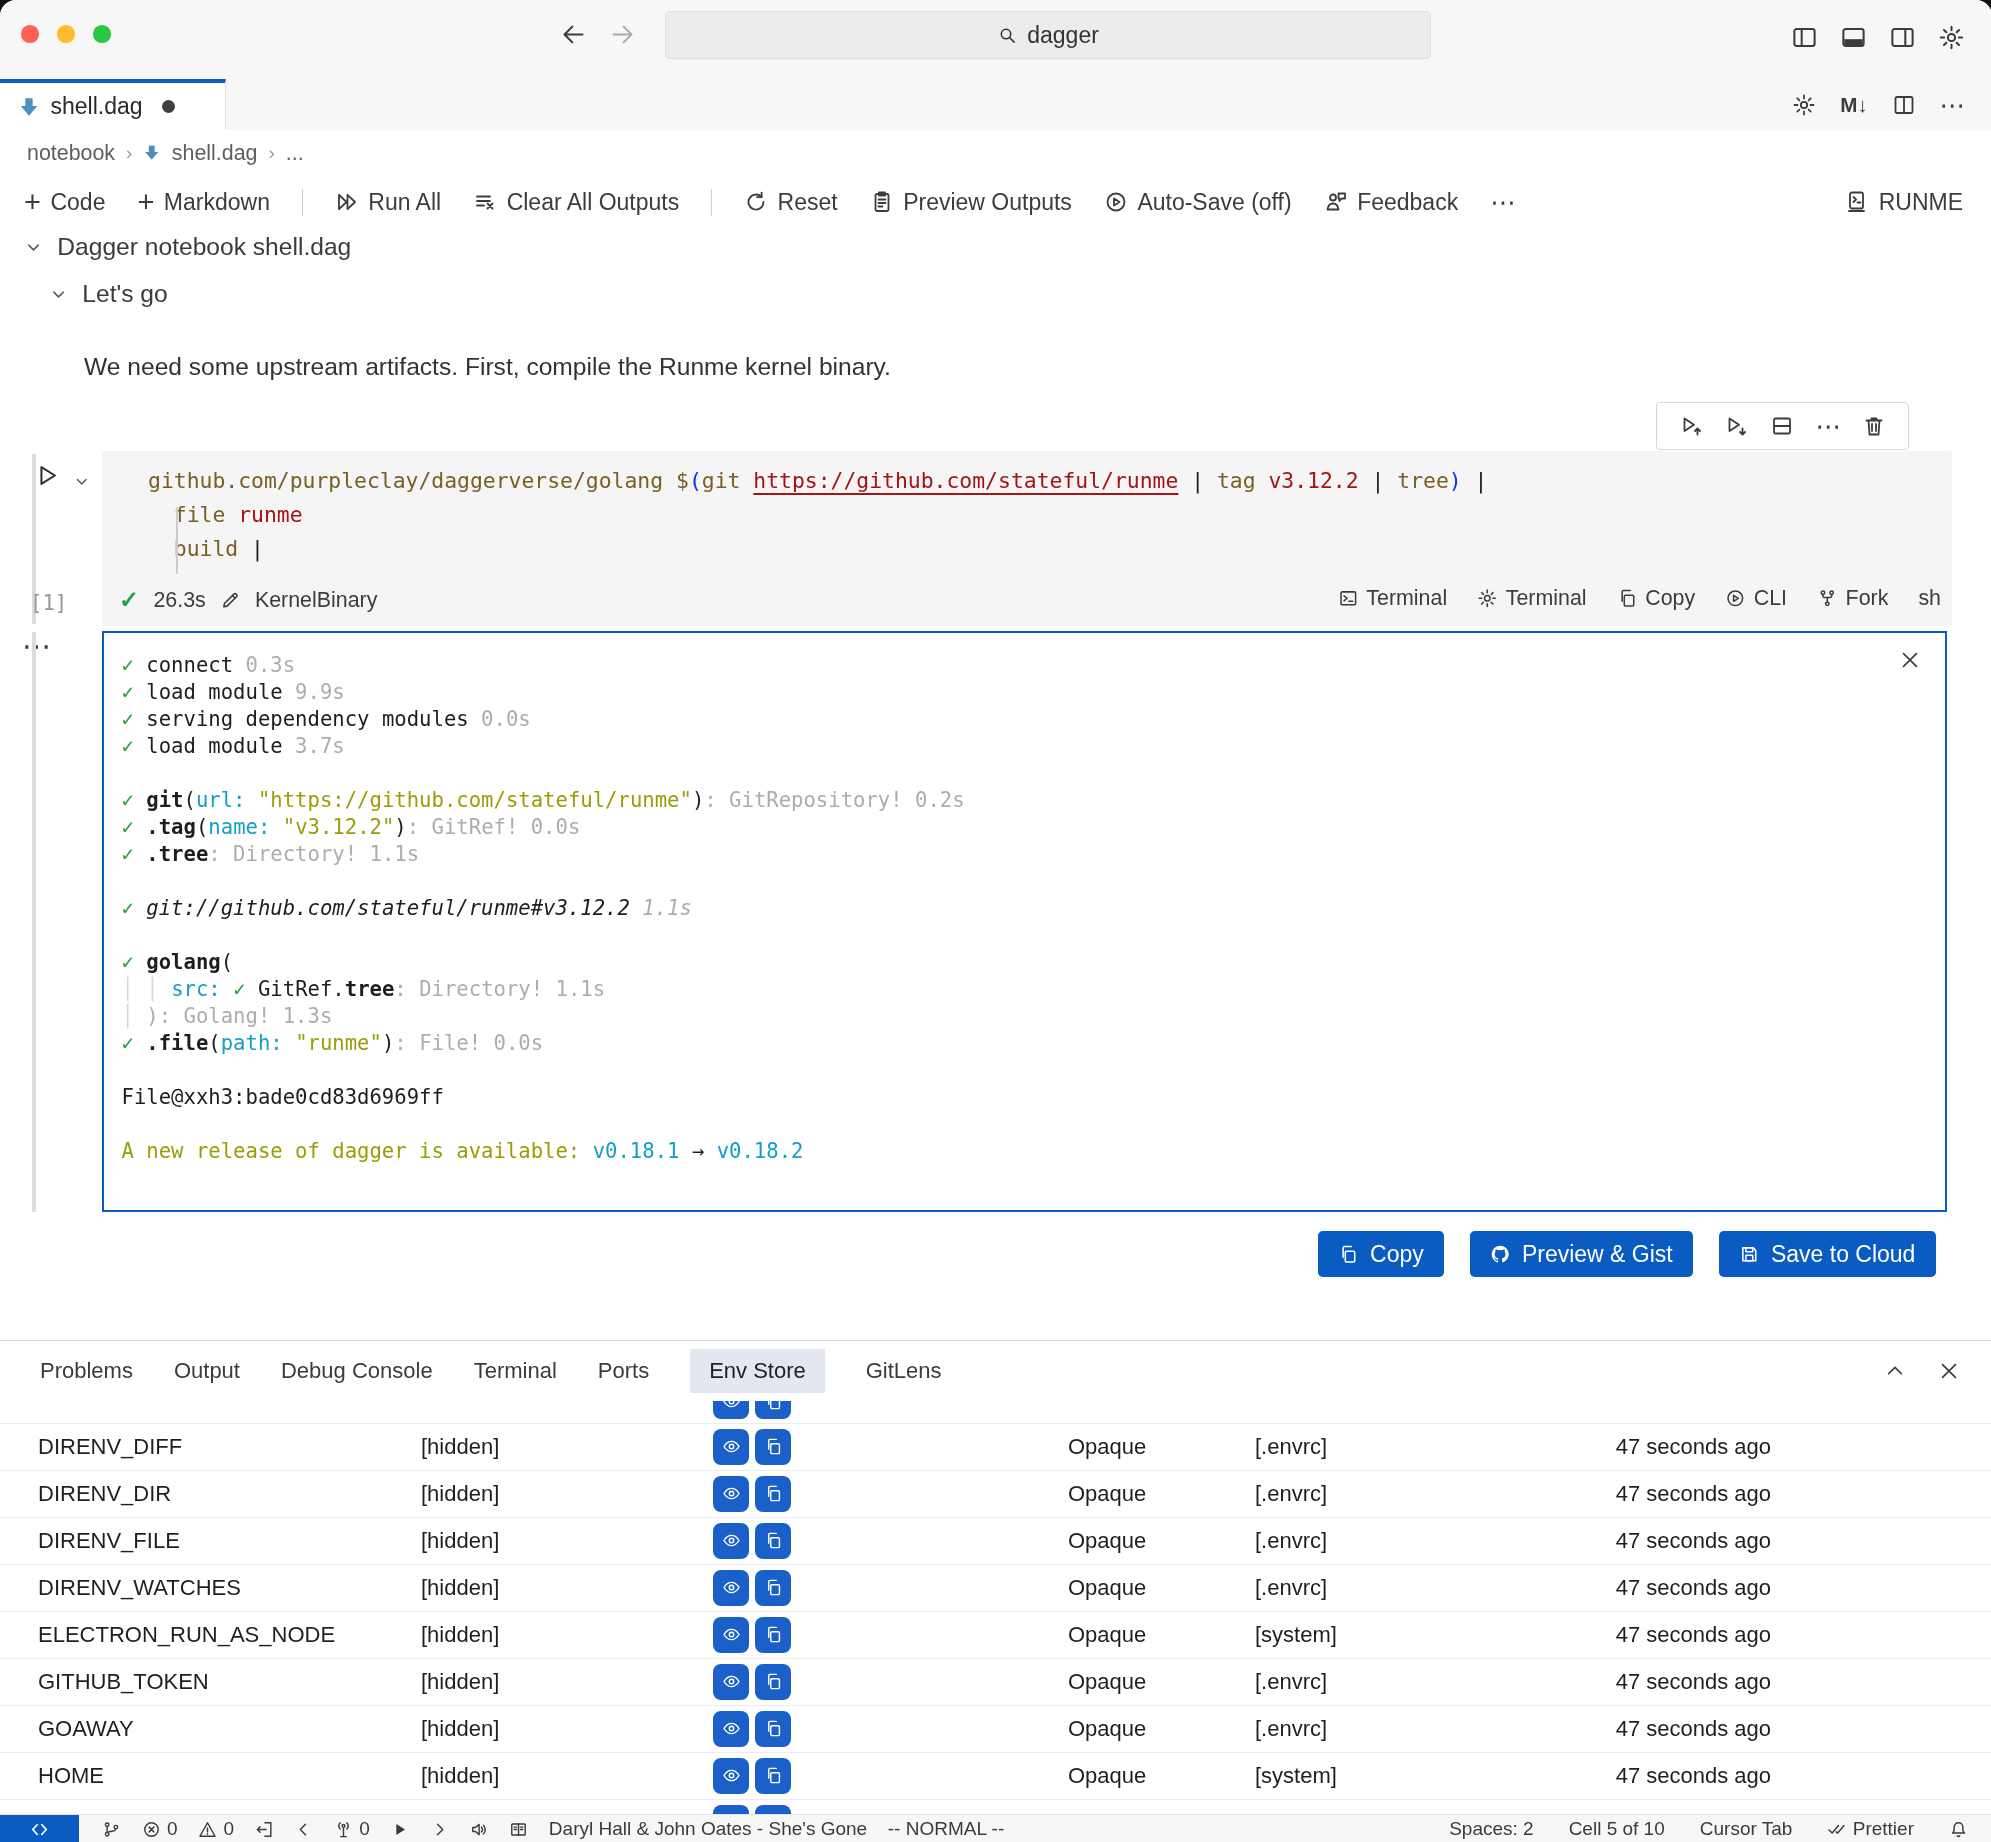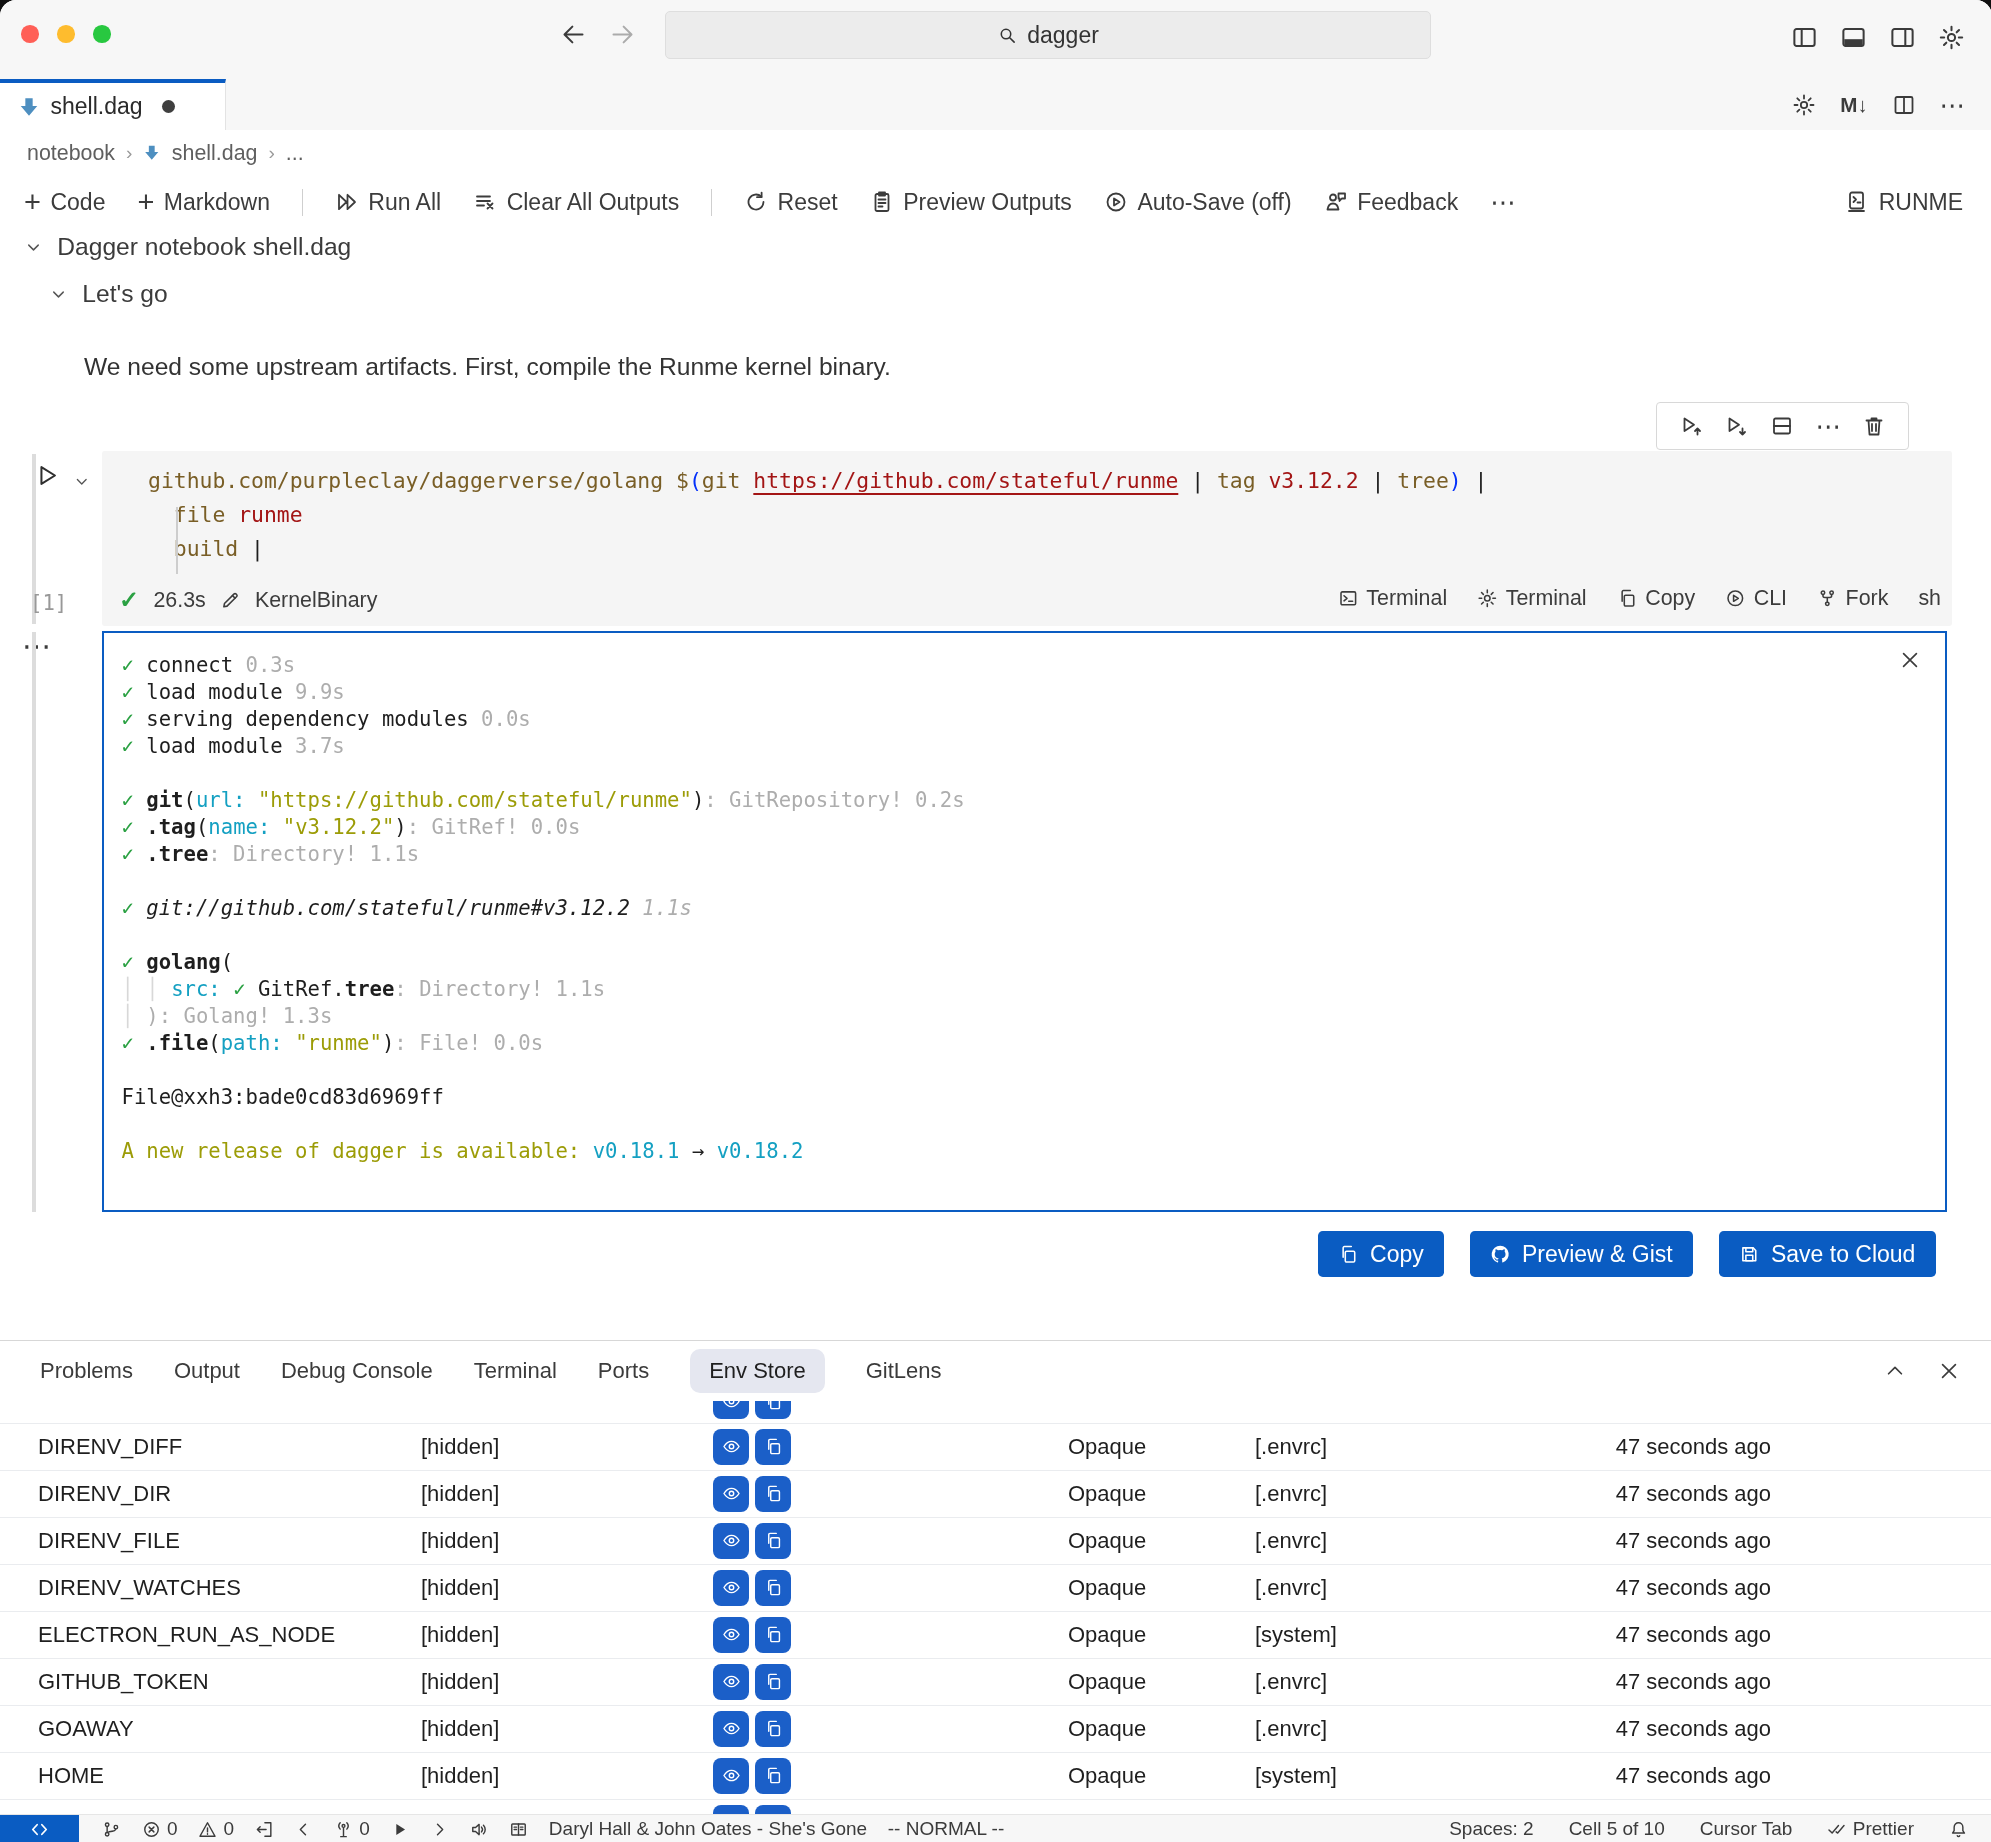--- a/index.html
+++ b/index.html
@@ -83,21 +83,21 @@
 
   
   #outbtns{top:1231px;right:56px;display:flex;gap:25.4px;}
   .blue-btn{height:46px;background:#0a5cc2;color:#fff;border:none;border-radius:4.8px;display:flex;align-items:center;
     gap:11px;padding:0 20.6px;font-size:23px;font-family:"Liberation Sans",sans-serif;cursor:pointer;}
 
   
   #panel{left:0;top:1315px;width:1992px;height:499px;background:#fff;border-top:0.8px solid #d7d7d7;box-sizing:border-box;margin-top:25px;}
   #panel-tabs{position:absolute;left:40px;top:0;height:60px;display:flex;align-items:center;gap:41px;font-size:22px;color:#3b3b3b;}
   .ptab{background:none;border:none;font:inherit;color:inherit;cursor:pointer;padding:0;height:44px;display:flex;align-items:center;}
-  .ptab.active{background:#e5e7f0;border-radius:10px;padding:0 19px;color:#1f1f1f;}
+  .ptab.active{background:#e5e7f0;border-radius:1px;padding:0 19px;color:#1f1f1f;}
   #panel-actions{position:absolute;right:32px;top:19px;display:flex;gap:32px;color:#3c3c3c;}
 
   #envtable{position:absolute;left:0;top:60px;width:1992px;height:439px;overflow:hidden;}
   .env-row{position:relative;height:46px;border-bottom:0.8px solid #eaecef;font-size:22px;color:#1f1f1f;}
   .env-row span{position:absolute;top:50%;transform:translateY(-50%);white-space:nowrap;}
   .c-name{left:38px;} .c-value{left:421px;} .c-type{left:1068px;} .c-source{left:1255px;}
   .c-time{left:1580px;width:191px;text-align:right;}
   .icon-btn{position:absolute;top:4.8px;width:36px;height:36px;border:none;border-radius:8px;background:#1b5fc8;
     color:#fff;display:flex;align-items:center;justify-content:center;cursor:pointer;padding:0;}
   .c-eye{left:713px;} .c-copy{left:755px;}

